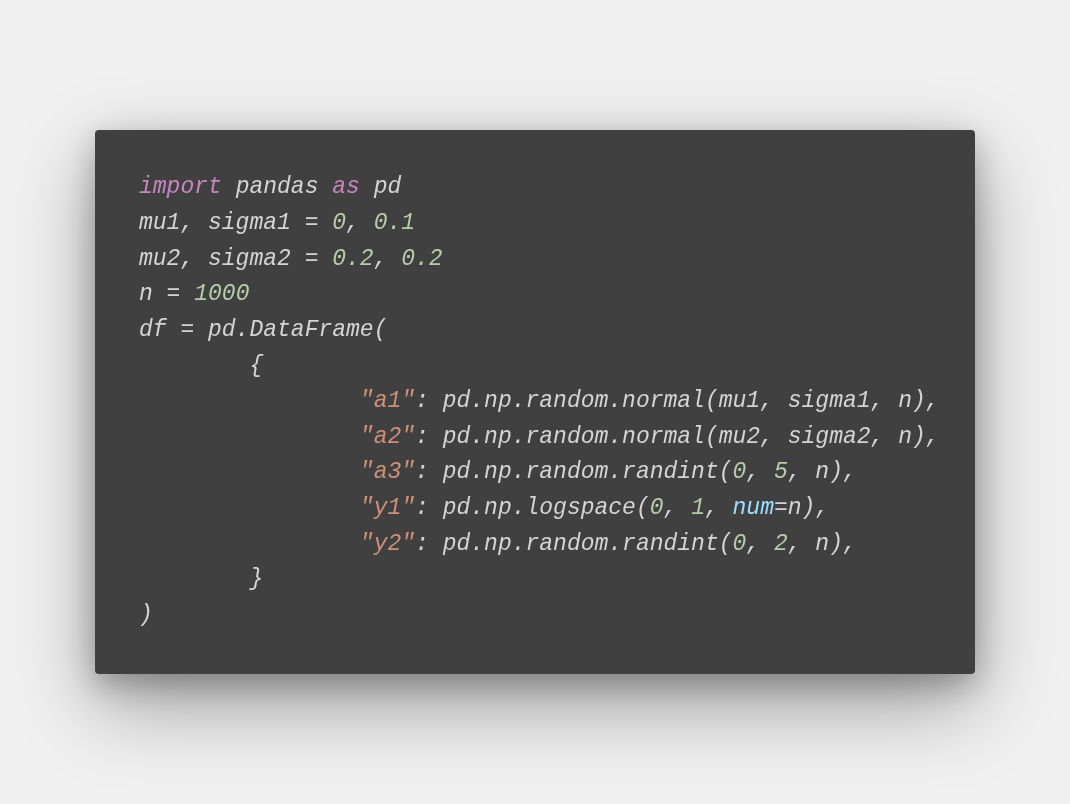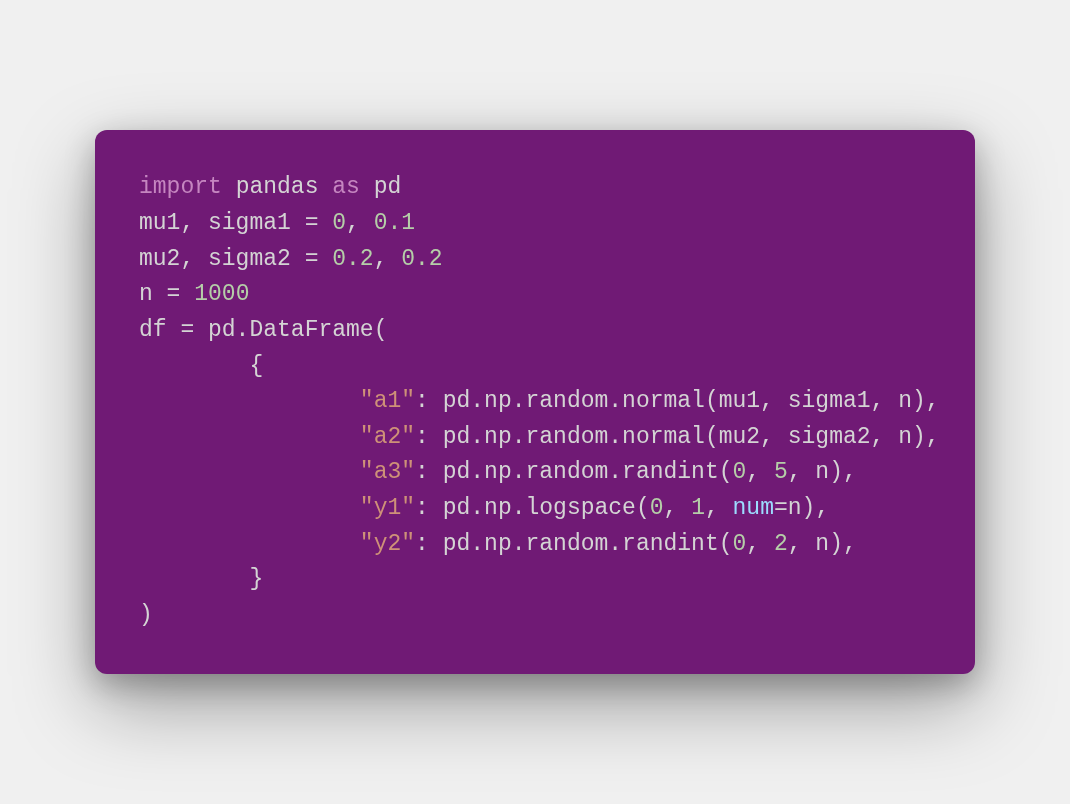--- a/index.html
+++ b/index.html
@@ -6,25 +6,26 @@
     body {
       width: 1070px;
       height: 804px;
       background: #f0f0f0;
       display: flex;
       align-items: center;
       justify-content: center;
       font-family: 'Consolas', 'Monaco', 'Courier New', monospace;
     }
     .code-card {
-      background: #701a75;
-      border-radius: 12px;
+      background: #404040;
+      border-radius: 4px;
       padding: 40px 44px;
       box-shadow: 0 30px 80px rgba(0,0,0,0.35), 0 10px 30px rgba(0,0,0,0.25);
       width: 880px;
+      font-style: italic;
     }
     pre {
       font-family: 'Consolas', 'Monaco', 'Courier New', monospace;
       font-size: 23px;
       line-height: 1.55;
       color: #d4d4d4;
       white-space: pre;
     }
     .kw { color: #c586c0; }
     .num { color: #b5cea8; }

